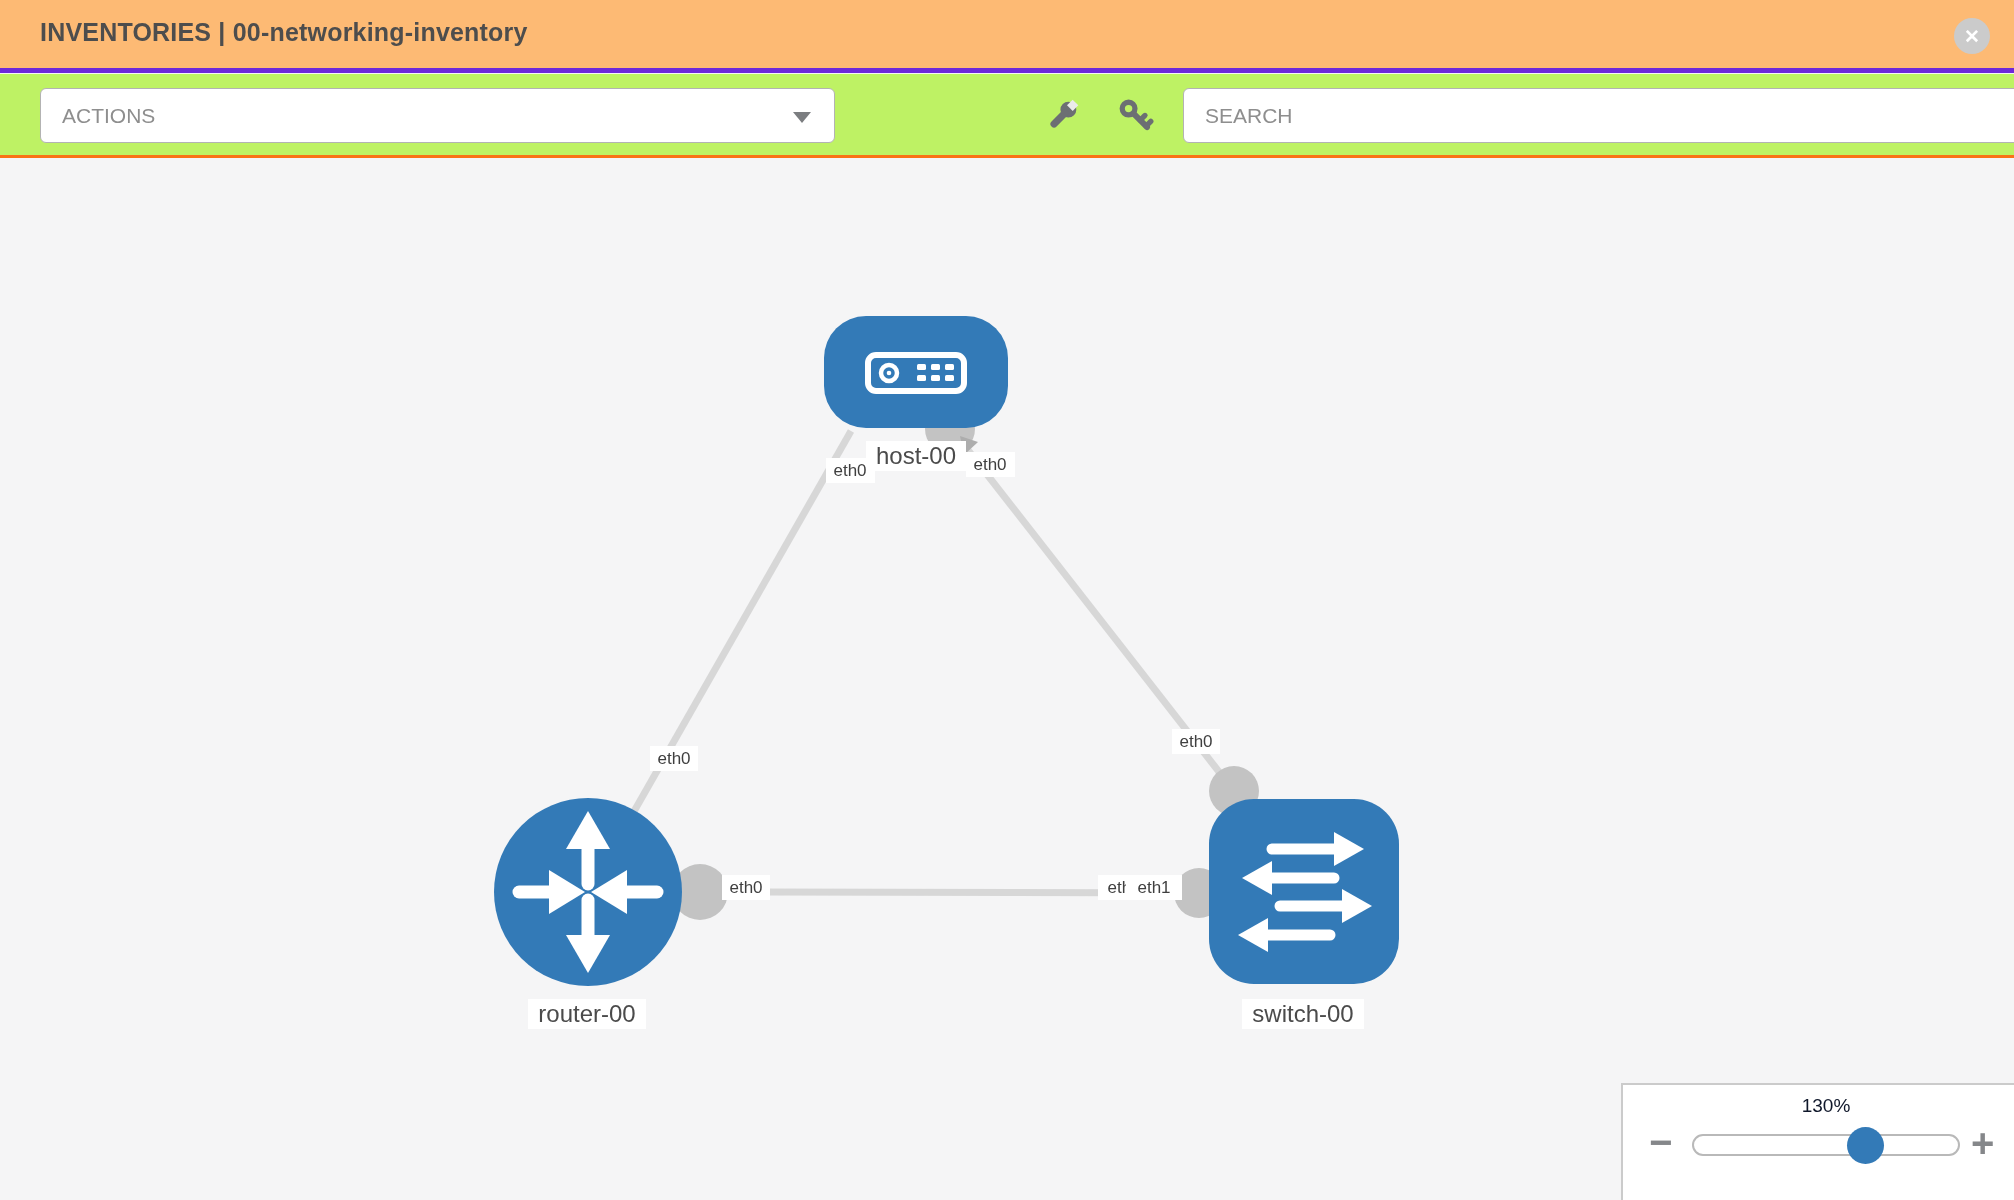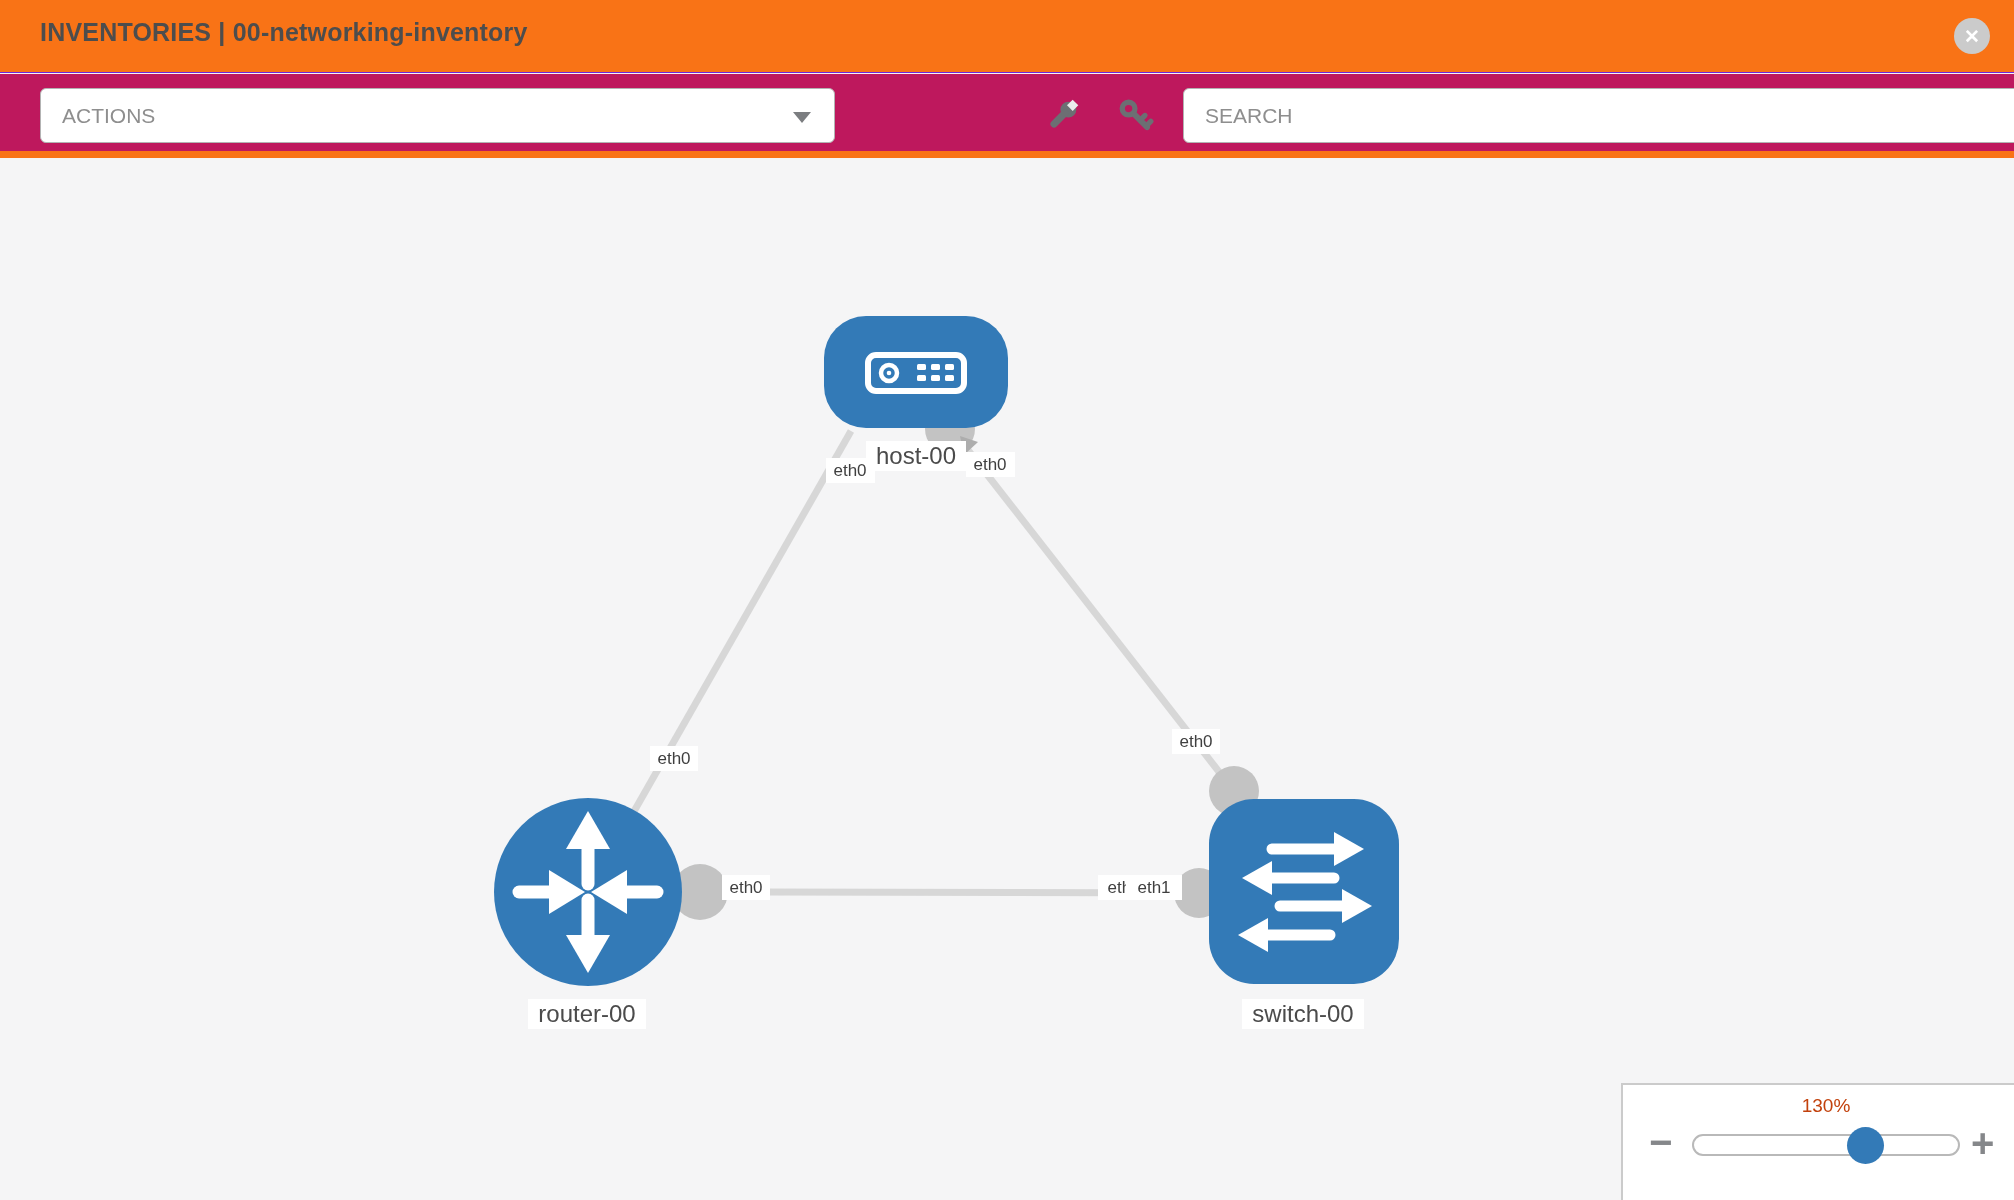--- a/index.html
+++ b/index.html
@@ -1,26 +1,26 @@
 <!DOCTYPE html>
 <html><head>
 <meta charset="utf-8">
 <style>
   * { margin:0; padding:0; box-sizing:border-box; }
   html,body { width:2014px; height:1200px; }
   body { font-family:"Liberation Sans", sans-serif; background:#fff; }
   #app { position:relative; width:2014px; height:1200px; overflow:hidden; background:#f5f5f6; }
 
   
-  .header { position:absolute; left:0; top:0; width:2014px; height:73px; background:#f97316; border-bottom:1px solid #6d28d9;text-decoration:underline; }
+  .header { position:absolute; left:0; top:0; width:2014px; height:73px; background:#fdba74; border-bottom:5px solid #6d28d9;text-decoration:underline; }
   .header-title { position:absolute; left:40px; top:18px; font-size:25px; font-weight:bold; color:#4d4d4d; letter-spacing:0.2px; }
   .close-btn { position:absolute; right:24px; top:18px; width:36px; height:36px; border-radius:50%; background:#cbcbcb; color:#ffffff; font-size:19px; font-weight:bold; display:flex; align-items:center; justify-content:center; cursor:pointer; }
 
   
-  .toolbar { position:absolute; left:0; top:74px; width:2014px; height:84px; background:#be185d; border-bottom:7px solid #f97316; }
+  .toolbar { position:absolute; left:0; top:74px; width:2014px; height:84px; background:#bef264; border-bottom:3px solid #f97316; }
   .fake-select { position:absolute; top:14px; height:55px; background:#ffffff; border:1px solid #b3b3b3; border-radius:6px; display:flex; align-items:center; padding-left:21px; font-size:21px; color:#8e8e8e; }
   .sel-actions { left:40px; width:795px; }
   .sel-search { left:1183px; width:920px; }
   .chev { position:absolute; right:23px; top:23px; width:0; height:0; border-left:9px solid transparent; border-right:9px solid transparent; border-top:11px solid #7b7d80; }
   .tool-icon { position:absolute; top:24px; width:36px; height:36px; cursor:pointer; }
   .tool-wrench { left:1044px; }
   .tool-key { left:1118px; }
 
   
   .canvas { position:absolute; left:0; top:159px; width:2014px; height:1041px; background:#f5f5f6;padding-left:40px; }
@@ -29,21 +29,21 @@
   .port { fill:#c3c3c3; }
   .node-fill { fill:#337ab7; }
   .node-label-bg { fill:#ffffff; }
   .node-label { font-family:"Liberation Sans",sans-serif; font-size:24px; fill:#4b4b4b; text-anchor:middle; }
   .eth-label { font-family:"Liberation Sans",sans-serif; font-size:17px; fill:#3f3f3f; text-anchor:middle; }
   .wht-stroke { stroke:#ffffff; fill:none; stroke-linecap:round; }
   .wht-fill { fill:#ffffff; }
 
   
   .zoom-panel { position:absolute; left:1621px; top:1083px; width:420px; height:150px; background:#ffffff; border:2px solid #cbcbcb; }
-  .zoom-level { position:absolute; left:69px; top:10px; width:268px; text-align:center; font-size:19px; color:#c2410c; }
+  .zoom-level { position:absolute; left:69px; top:10px; width:268px; text-align:center; font-size:19px; color:#0f172a; }
   .zoom-minus, .zoom-plus { position:absolute; font-size:40px; font-weight:bold; color:#85878a; cursor:pointer; line-height:40px; }
   .zoom-minus { left:26px; top:37px; }
   .zoom-plus { left:348px; top:38px; }
   .zoom-track { position:absolute; left:69px; top:49px; width:268px; height:22px; background:#ffffff; border:2px solid #b9b9b9; border-radius:12px; cursor:pointer; }
   .zoom-thumb { position:absolute; left:224px; top:42px; width:37px; height:37px; border-radius:50%; background:#337ab7; cursor:pointer; }
 </style>
 </head>
 <body>
 
 <div id="app">

